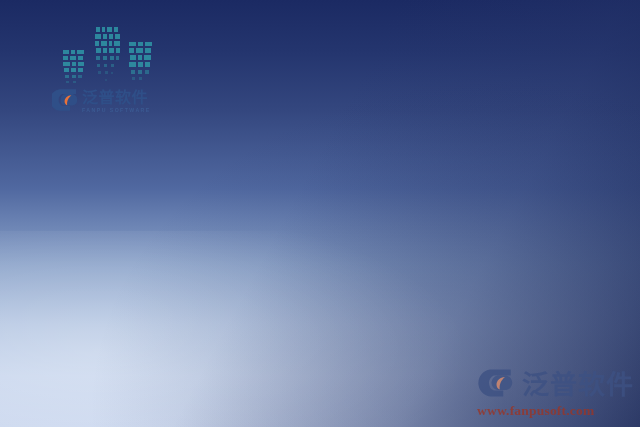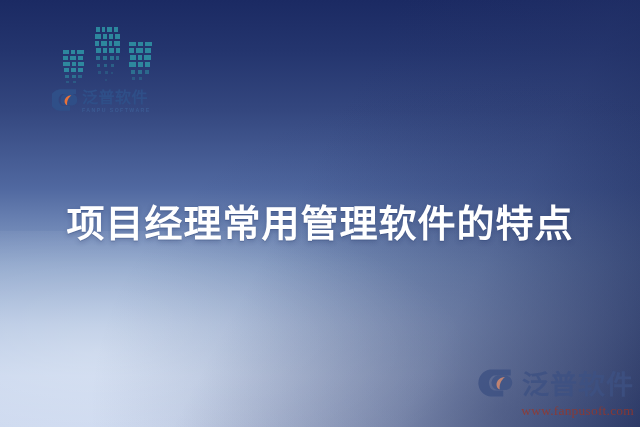--- a/index.html
+++ b/index.html
@@ -131,26 +131,26 @@
     font-size: 27px;
     font-weight: 700;
     color: #3d5183;
     letter-spacing: 1px;
     white-space: nowrap;
     line-height: 1;
   }
   #wm-url {
     font-family: "Liberation Serif", "DejaVu Serif", serif;
     font-size: 13.5px;
-    font-weight: 400;
+    font-weight: 700;
     color: #9a3526;
     letter-spacing: .2px;
     white-space: nowrap;
     margin-top: 1px;
-    text-align: right;
+    text-align: left;
   }
 </style>
 </head>
 <body>
 
 <div id="stage">
 
   <div id="sheen"></div>
   <div id="vign"></div>
 
@@ -237,21 +237,20 @@
           <path d="M19.4 7.2 C15.2 7.4 12.6 10.2 12.6 13.4 C12.6 15.2 13.6 16.6 15.2 17.2 C14.6 13.0 16.6 9.4 19.4 7.2 Z" fill="#e8723a"></path>
         </svg>
       </span>
       <span id="logo-words">
         <span id="logo-cn">泛普软件</span>
         <div id="logo-en">FANPU SOFTWARE</div>
       </span>
     </div>
   </div>
 
-  <div id="headline">项目经理常用管理软件的特点</div>
 
   <div id="watermark">
     <div id="wm-row">
       <span>
         <svg width="40" height="30" viewBox="0 0 26 24" aria-hidden="true">
           <path d="M7.5 1.2 H24 L24 6.0 H10.5 A6.6 6.6 0 0 0 10.5 18.0 H18.0 L18.0 22.8 H7.5 A10.9 10.9 0 0 1 7.5 1.2 Z" fill="#3d5183"></path>
           <path d="M13.6 6.0 H20.4 A5.9 5.9 0 0 1 20.4 17.6 H13.2 A5.9 5.9 0 0 1 13.6 6.0 Z" fill="#3d5183" opacity="0.92"></path>
           <path d="M19.4 7.2 C15.2 7.4 12.6 10.2 12.6 13.4 C12.6 15.2 13.6 16.6 15.2 17.2 C14.6 13.0 16.6 9.4 19.4 7.2 Z" fill="#d98a6a"></path>
         </svg>
       </span>

